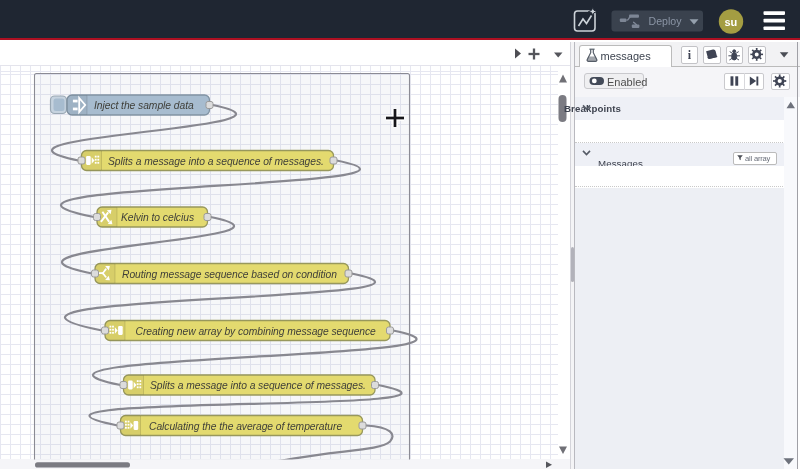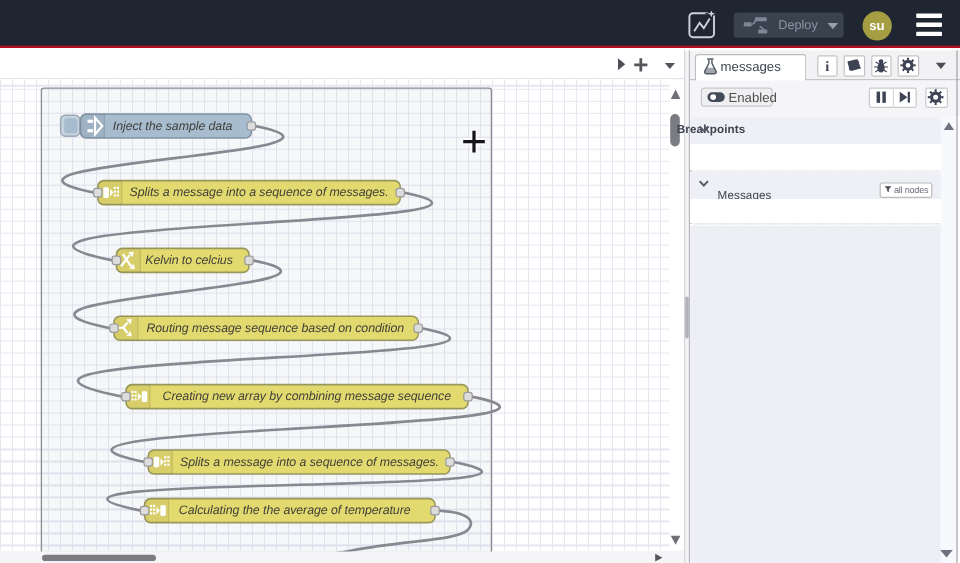--- a/index.html
+++ b/index.html
@@ -201,21 +201,21 @@
 <div class="abs" style="left:607px;top:75.5px;font-size:11px;color:#4e4e4e">Enabled</div>
 <div class="abs" style="left:724px;top:72.5px;width:39.5px;height:17px;background:#fff;border:1px solid #c9c9cd;border-radius:2px"></div>
 <div class="abs" style="left:743.5px;top:72.5px;width:1px;height:17px;background:#d8d8dc"></div>
 <div class="abs" style="left:770.5px;top:72.5px;width:19px;height:17px;background:#fff;border:1px solid #c9c9cd;border-radius:2px"></div>
 <div class="abs" style="left:575px;top:97px;width:211.5px;height:23px;background:#eef0f6"></div>
 <div class="abs" style="left:564px;top:103px;font-size:9.7px;font-weight:bold;color:#3f4450;letter-spacing:0.1px">Breakpoints</div>
 <div class="abs" style="left:575px;top:120px;width:211.5px;height:22.5px;background:#fff;border-bottom:1px dotted #c9c9c9"></div>
 <div class="abs" style="left:575px;top:143px;width:211.5px;height:22.5px;background:#eef0f6"></div>
 <div class="abs" style="left:598px;top:158px;font-size:9.7px;font-weight:normal;color:#3f4450;letter-spacing:0.1px">Messages</div>
 <div class="abs" style="left:733px;top:151.5px;width:43.5px;height:13.5px;background:#fff;border:1px solid #bbbbbb;border-radius:2px"></div>
-<div class="abs" style="left:745px;top:153.5px;font-size:7.6px;letter-spacing:-0.2px;color:#6a6f7a">all nodes</div>
+<div class="abs" style="left:745px;top:153.5px;font-size:7.6px;letter-spacing:-0.2px;color:#6a6f7a">all array</div>
 <div class="abs" style="left:575px;top:165.5px;width:211.5px;height:21px;background:#fff;border-bottom:1px dotted #c9c9c9"></div>
 <div class="abs" style="left:575px;top:187.5px;width:211.5px;height:281.5px;background:#edeff4"></div>
 <div class="abs" style="left:784px;top:97px;width:13px;height:372px;background:#f8f9fc"></div>
 <div class="abs" style="left:797px;top:42px;width:1px;height:427px;background:#a0a0a6"></div>
 <svg style="position:absolute;left:575px;top:42px" width="225" height="427" viewBox="575 42 225 427">
  <g fill="none" stroke="#565d68" stroke-width="1.2">
    <path d="M590.7 49.3 v3.4 l-3.4 6.8 a1.3 1.3 0 0 0 1.15 1.9 h7.1 a1.3 1.3 0 0 0 1.15 -1.9 l-3.4 -6.8 v-3.4"></path>
    <line x1="589.4" y1="49.2" x2="594.6" y2="49.2"></line>
  </g>
  <path d="M588.3 56.5 h7.4 l1.5 3 a1.2 1.2 0 0 1 -1.05 1.75 h-8.3 a1.2 1.2 0 0 1 -1.05 -1.75 z" fill="#565d68" opacity="0.55"></path>

